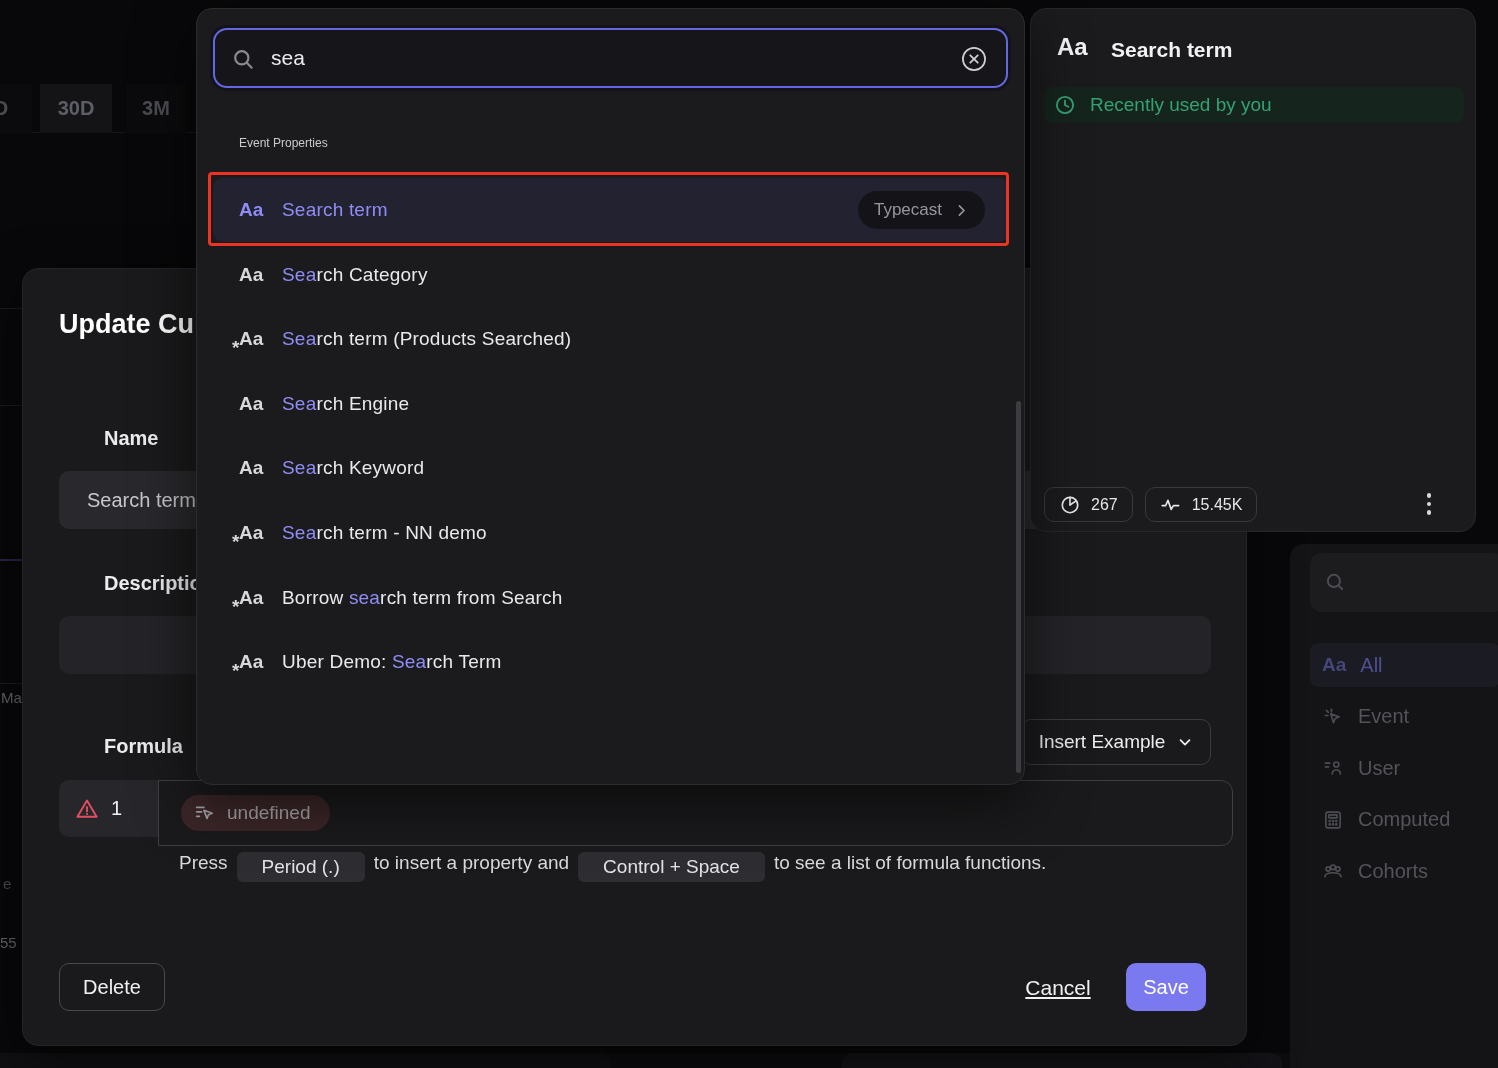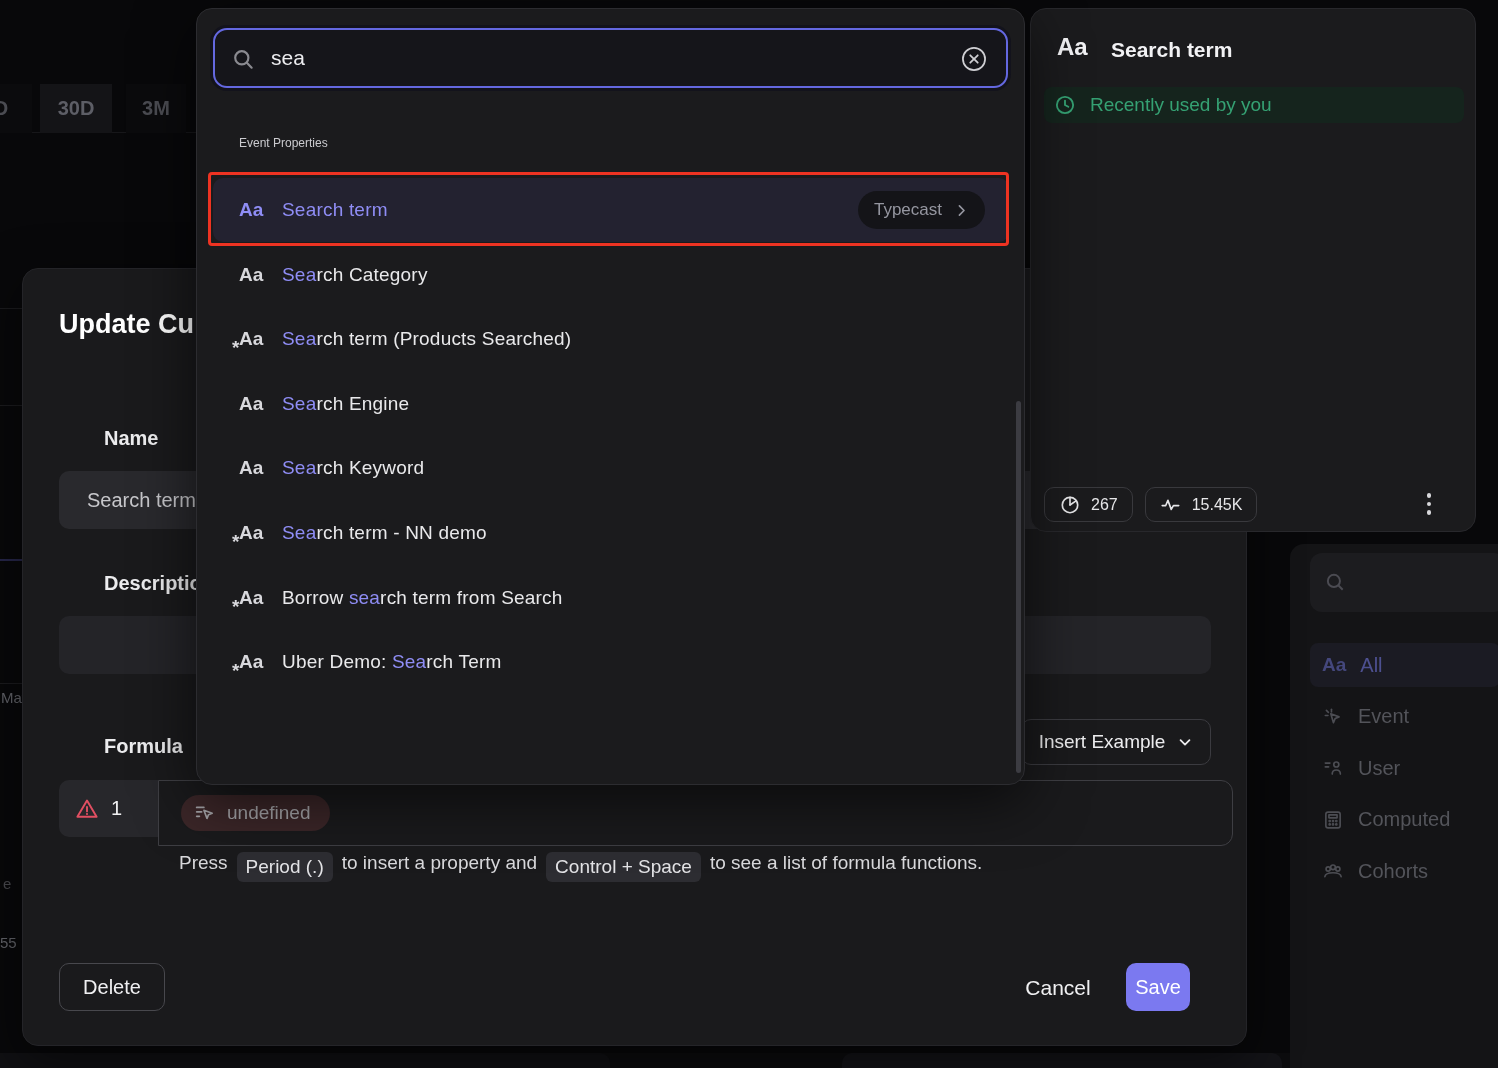--- a/index.html
+++ b/index.html
@@ -45,29 +45,29 @@
   .desc-input { top:347px; background:#242428; resize:none; padding-top:16px; }
   .info-ic { display:inline-block; vertical-align:-4px; margin-left:12px; }
   .err-box { position:absolute; left:36px; top:511px; width:99px; height:57px; background:#27272b;
     border-radius:10px 0 0 10px; display:flex; align-items:center; gap:12px; padding-left:16px; }
   .err-box .cnt { color:#f0f0f2; font-size:20px; }
   .formula-input { position:absolute; left:135px; top:511px; width:1075px; height:66px; border:1px solid #3e3e43;
     border-radius:0 12px 12px 0; display:flex; align-items:center; padding-left:22px; cursor:text; }
   .token { display:inline-flex; align-items:center; gap:12px; background:#3b2628; border-radius:18px;
     padding:7px 20px 7px 14px; color:#a5a4a8; font-size:19px; }
   .hint { position:absolute; left:156px; top:583px; color:#d9d9dc; font-size:19px; display:flex; align-items:flex-start; flex-wrap:nowrap; }
-  .kbd { background:#2d2d32; border-radius:6px; padding:4px 9px; margin:0 9px; color:#e3e3e6; white-space:nowrap; }
+  .kbd { background:#2d2d32; border-radius:6px; padding:4px 25px; margin:0 9px; color:#e3e3e6; white-space:nowrap; }
   .insert-btn { position:absolute; left:998px; top:450px; width:190px; height:46px; border:1px solid #3b3b40;
     border-radius:10px; background:#1a1a1c; color:#ececee; font-size:19px; display:flex; align-items:center;
     justify-content:center; gap:12px; cursor:pointer; white-space:nowrap; }
   .delete-btn { position:absolute; left:36px; top:694px; width:106px; height:48px; border:1px solid #48484d;
     border-radius:10px; background:transparent; color:#f0f0f2; font-size:20px; cursor:pointer; }
   .cancel-btn { position:absolute; left:975px; top:700px; width:120px; height:38px; background:transparent; border:none;
-    color:#f0f0f2; font-size:21px; cursor:pointer; }
-  .save-btn { position:absolute; left:1103px; top:694px; width:64px; height:48px; background:#7b79f0; border:none;
+    color:#f0f0f2; font-size:21px; cursor:pointer;text-decoration:underline; }
+  .save-btn { position:absolute; left:1103px; top:694px; width:80px; height:48px; background:#7b79f0; border:none;
     border-radius:10px; color:#ffffff; font-size:20px; font-weight:500; cursor:pointer; }
 
   
   .details { left:1030px; top:8px; width:446px; height:524px; background:#1b1b1d; border:1px solid #28282c;
     border-radius:16px; z-index:30; }
   .details .type-aa { position:absolute; left:26px; top:24px; font-size:24px; font-weight:700; color:#f2f2f4; }
   .details .d-title { position:absolute; left:80px; top:29px; font-size:21px; font-weight:700; color:#f2f2f4; }
   .recent-badge { position:absolute; left:13px; top:78px; width:420px; height:36px; background:#15241d; border-radius:8px;
     display:flex; align-items:center; gap:14px; padding-left:10px; color:#35a173; font-size:19px; }
   .stats-row { position:absolute; left:13px; top:478px; display:flex; gap:12px; }

